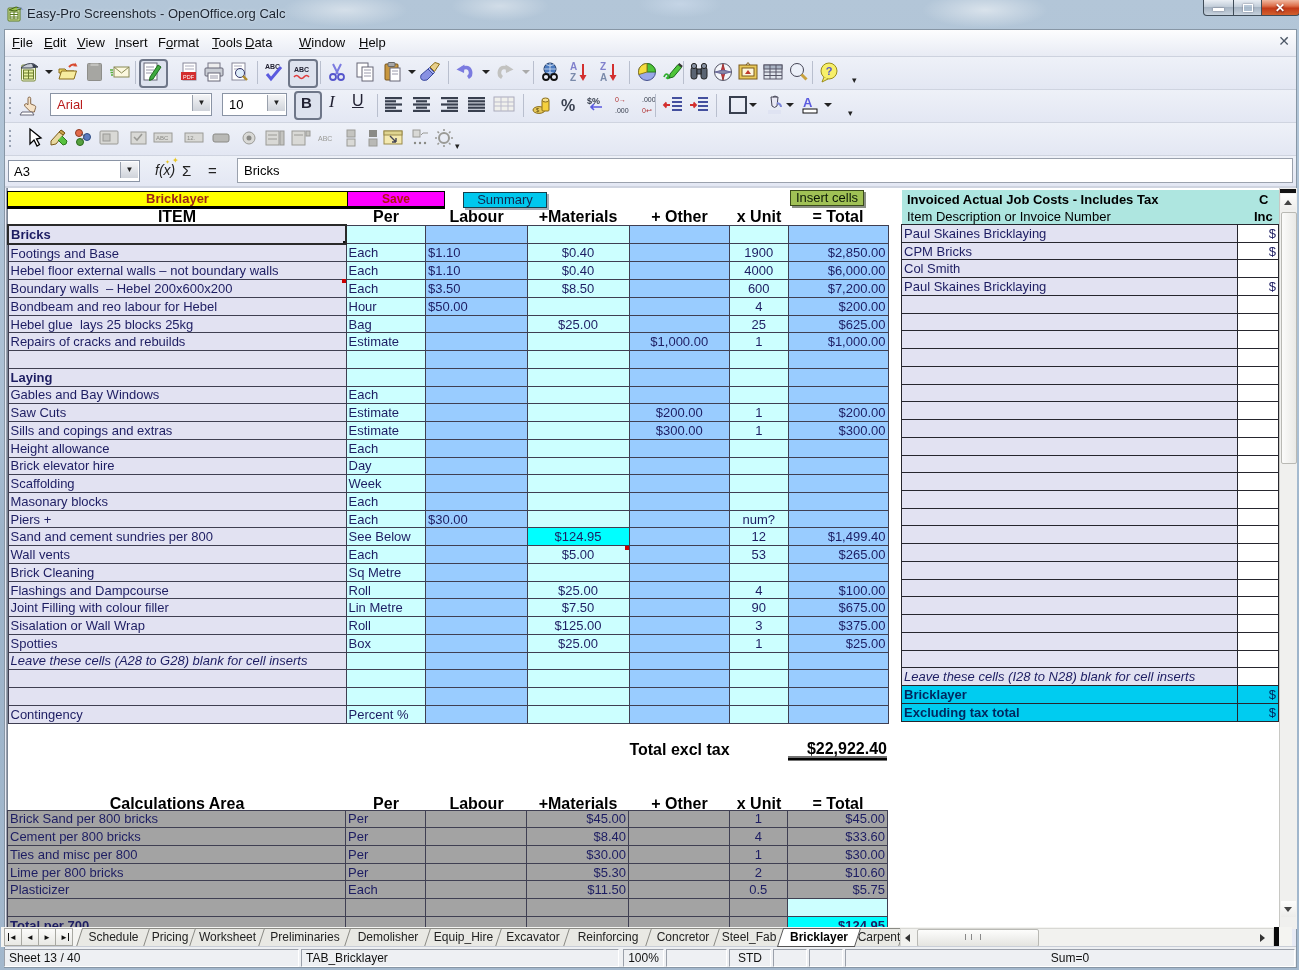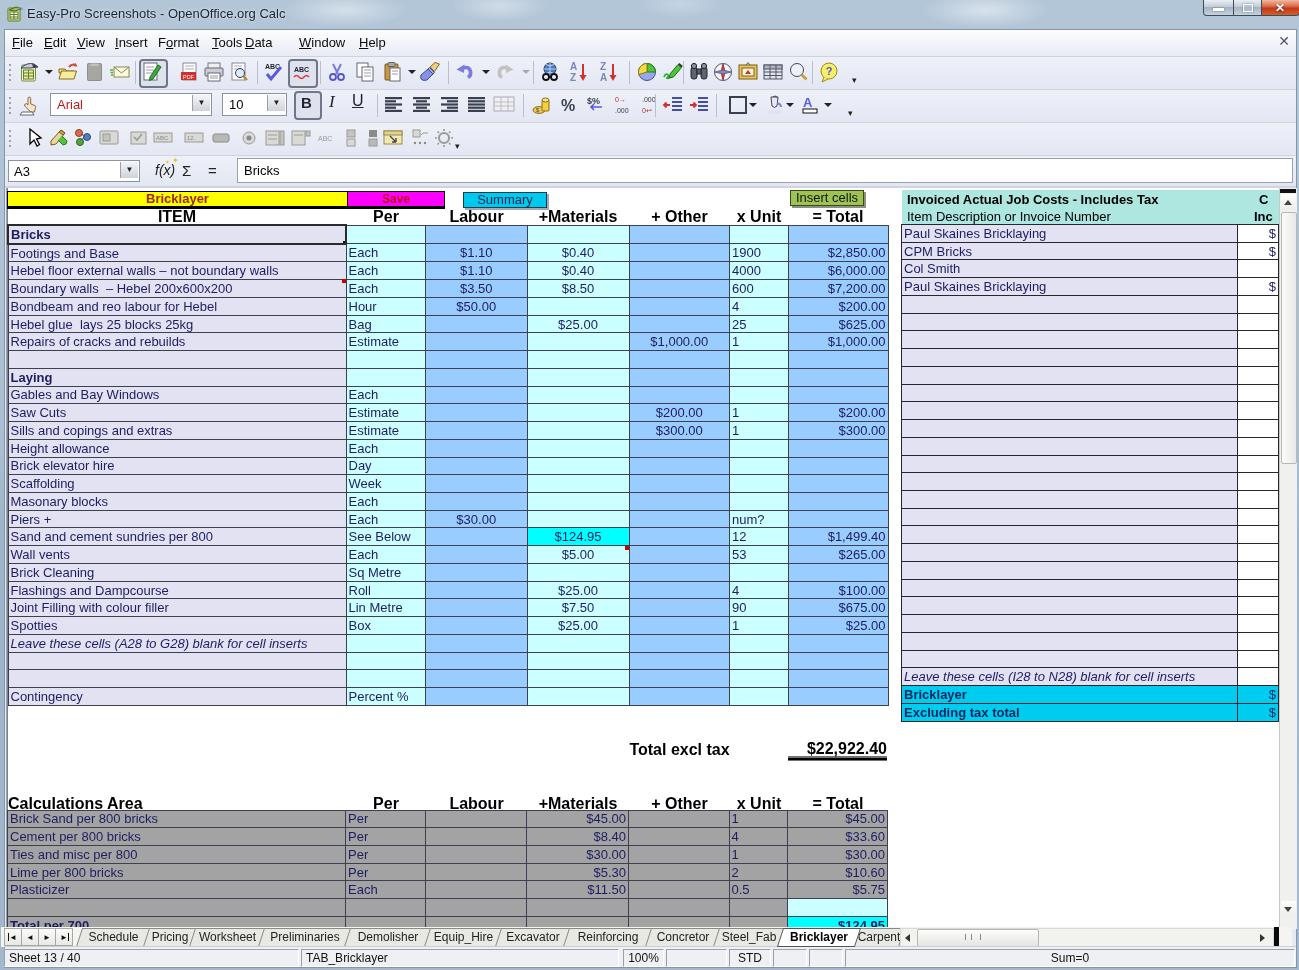--- a/index.html
+++ b/index.html
@@ -52,24 +52,24 @@
 td{padding:0 2px;font-size:13px;color:#1d1d62;overflow:hidden;white-space:nowrap;vertical-align:middle;}
 .abs{position:absolute;}
 #t1{position:absolute;left:0px;top:36px;width:881px;}
 #t1 td{border:1px solid #3f3f52;height:16.74px;}
 #tcalc{position:absolute;left:0px;top:603.8px;width:881px;}
 #tcalc td{border:1px solid #3f3f52;height:16.74px;background:#a3a3a3;}
 #trp{position:absolute;left:894px;top:36px;}
 #trp td{border:1px solid #26262e;height:16.74px;}
 .ci{background:#e2e2f2;text-align:left;}
 .cp{background:#ccffff;text-align:left;}
-.cl{background:#99ccff;text-align:center;margin-top:21px;}
+.cl{background:#99ccff;text-align:left;margin-top:21px;}
 .cm{background:#ccffff;text-align:center;}
 .co{background:#99ccff;text-align:center;}
-.cu{background:#ccffff;}
+.cu{background:#ccffff;text-align:center;}
 .ct{background:#99ccff;text-align:right;}
 .b{font-weight:bold;}
 .it{font-style:italic;}
 .rr{text-align:right;}
 .cyan{background:#00ccf0 !important;color:#00275e;}
 .lav{background:#e2e2f2;}
 .wh{background:#fff;}
 .rdot{position:absolute;width:4px;height:4px;background:#cc0000;}
 
 #vscroll{position:absolute;left:1274px;top:158px;width:17px;height:741px;background:#f0f0ee;border-left:1px solid #c8c8c4;}
@@ -716,20 +716,29 @@
       <tr>
               <td class="ci">Joint Filling with colour filler</td>
               <td class="cp">Lin Metre</td>
               <td class="cl"></td>
               <td class="cm">$7.50</td>
               <td class="co"></td>
               <td class="cu">90</td>
               <td class="ct">$675.00</td>
             </tr>
       <tr>
+              <td class="ci">Sisalation or Wall Wrap</td>
+              <td class="cp">Roll</td>
+              <td class="cl"></td>
+              <td class="cm">$125.00</td>
+              <td class="co"></td>
+              <td class="cu">3</td>
+              <td class="ct">$375.00</td>
+            </tr>
+      <tr>
               <td class="ci">Spotties</td>
               <td class="cp">Box</td>
               <td class="cl"></td>
               <td class="cm">$25.00</td>
               <td class="co"></td>
               <td class="cu">1</td>
               <td class="ct">$25.00</td>
             </tr>
       <tr>
               <td class="ci it">Leave these cells (A28 to G28) blank for cell inserts</td>
@@ -767,21 +776,21 @@
               <td class="cu"></td>
               <td class="ct"></td>
             </tr>
       </tbody>
         </table>
 
       <div class="abs b" style="left:622px;top:553px;width:101px;text-align:center;color:#000;">Total excl tax</div>
       <div class="abs b" style="left:781px;top:552px;width:99px;text-align:right;color:#000;border-bottom:5px solid #737373;height:16px;">$22,922.40</div>
       <div class="abs" style="left:781px;top:570px;width:99px;border-bottom:2px solid #000;"></div>
 
-      <div class="abs b" style="left:1px;top:607px;width:338px;text-align:left;color:#000;">Calculations Area</div>
+      <div class="abs b" style="left:1px;top:607px;width:338px;text-align:center;color:#000;">Calculations Area</div>
       <div class="abs b" style="left:339px;top:607px;width:80px;text-align:center;color:#000;">Per</div>
       <div class="abs b" style="left:419px;top:607px;width:101px;text-align:center;color:#000;">Labour</div>
       <div class="abs b" style="left:520px;top:607px;width:102px;text-align:center;color:#000;">+Materials</div>
       <div class="abs b" style="left:622px;top:607px;width:101px;text-align:center;color:#000;">+ Other</div>
       <div class="abs b" style="left:723px;top:607px;width:58px;text-align:center;color:#000;">x Unit</div>
       <div class="abs b" style="left:781px;top:607px;width:100px;text-align:center;color:#000;">=  Total</div>
       <table id="tcalc" style="top:621.5px;">
       <colgroup>
             <col style="width:338px">
             <col style="width:79.5px">

